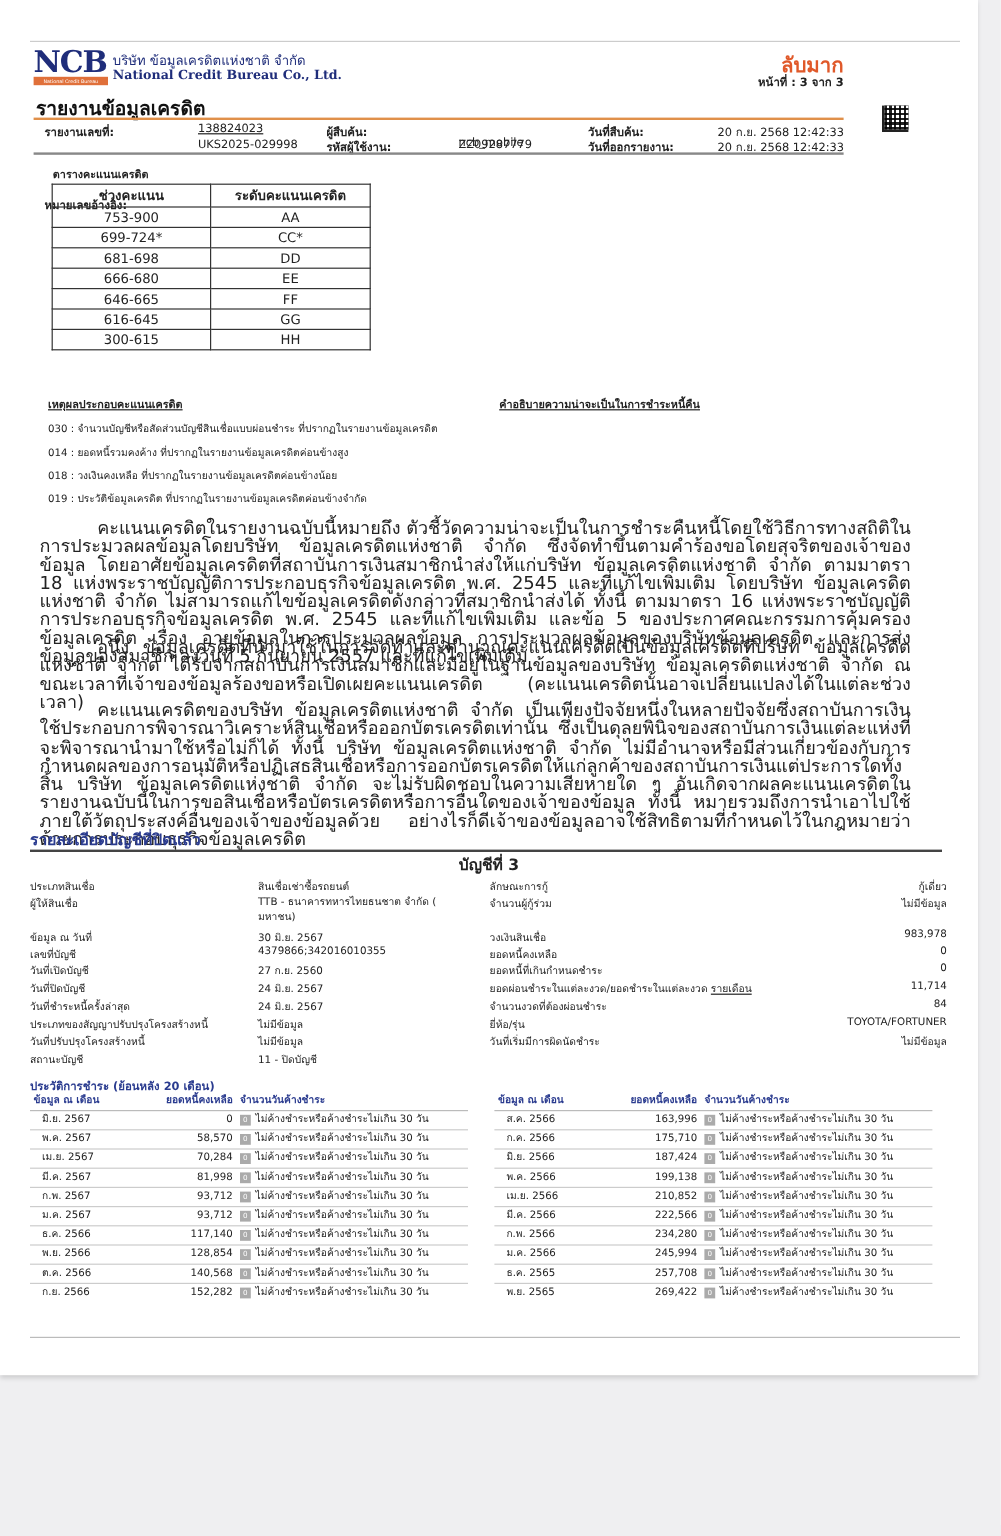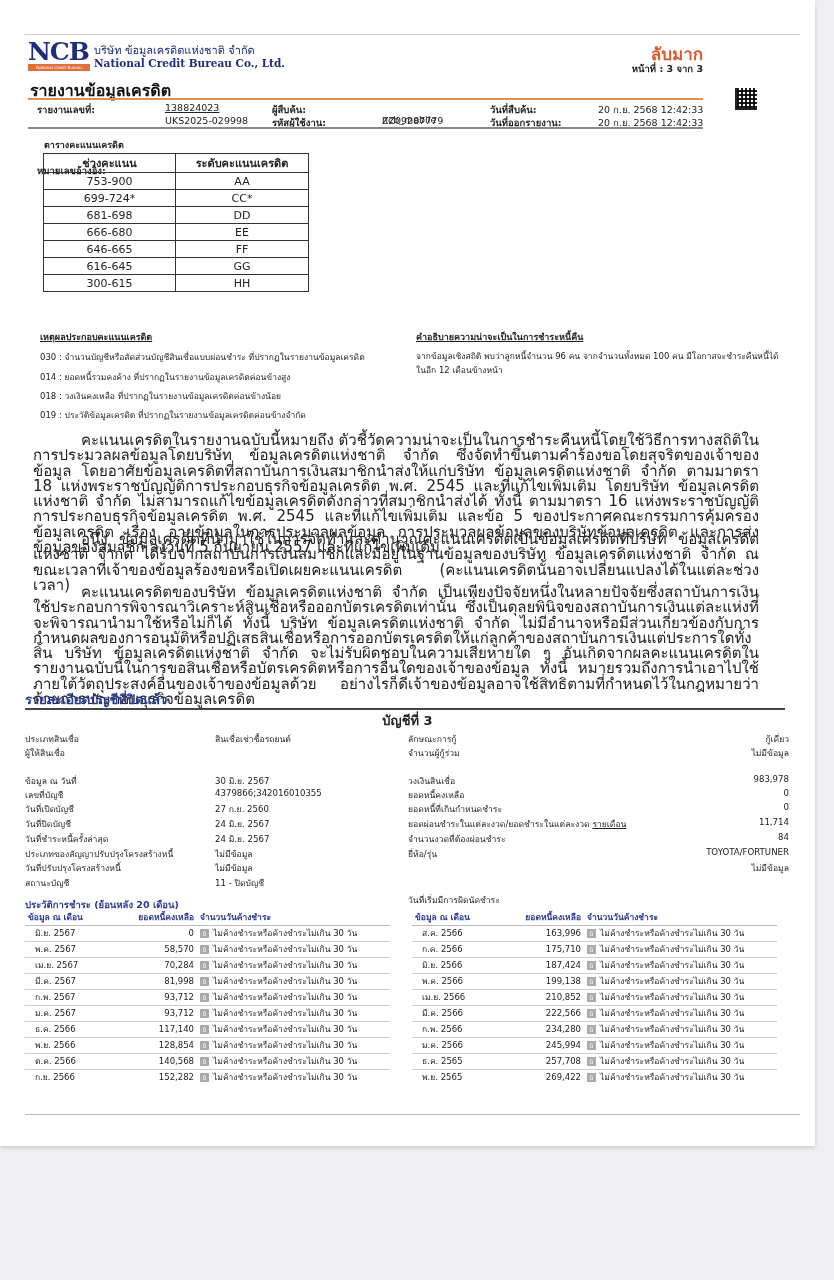--- a/index.html
+++ b/index.html
@@ -128,33 +128,33 @@
   </tbody>
     </table>
 
   <div class="sub-title" style="left:40px;top:330px;">เหตุผลประกอบคะแนนเครดิต</div>
   <div class="reason" style="top:350px;">030 : จำนวนบัญชีหรือสัดส่วนบัญชีสินเชื่อแบบผ่อนชำระ ที่ปรากฏในรายงานข้อมูลเครดิต</div>
   <div class="reason" style="top:370px;">014 : ยอดหนี้รวมคงค้าง ที่ปรากฏในรายงานข้อมูลเครดิตค่อนข้างสูง</div>
   <div class="reason" style="top:389px;">018 : วงเงินคงเหลือ ที่ปรากฏในรายงานข้อมูลเครดิตค่อนข้างน้อย</div>
   <div class="reason" style="top:408px;">019 : ประวัติข้อมูลเครดิต ที่ปรากฏในรายงานข้อมูลเครดิตค่อนข้างจำกัด</div>
 
   <div class="sub-title" style="left:416px;top:330px;">คำอธิบายความน่าจะเป็นในการชำระหนี้คืน</div>
-  <div class="prob">จากข้อมูลเชิงสถิติ พบว่าลูกหนี้จำนวน 96 คน จากจำนวนทั้งหมด 100 คน มีโอกาสจะชำระคืนหนี้ได้ในอีก 12 เดือนข้างหน้า</div>
 
   <div class="para" style="top:433px;"><span class="indent"></span><span>คะแนนเครดิตในรายงานฉบับนี้หมายถึง ตัวชี้วัดความน่าจะเป็นในการชำระคืนหนี้โดยใช้วิธีการทางสถิติในการประมวลผลข้อมูลโดยบริษัท ข้อมูลเครดิตแห่งชาติ จำกัด ซึ่งจัดทำขึ้นตามคำร้องขอโดยสุจริตของเจ้าของข้อมูล โดยอาศัยข้อมูลเครดิตที่สถาบันการเงินสมาชิกนำส่งให้แก่บริษัท ข้อมูลเครดิตแห่งชาติ จำกัด ตามมาตรา 18 แห่งพระราชบัญญัติการประกอบธุรกิจข้อมูลเครดิต พ.ศ. 2545 และที่แก้ไขเพิ่มเติม โดยบริษัท ข้อมูลเครดิตแห่งชาติ จำกัด ไม่สามารถแก้ไขข้อมูลเครดิตดังกล่าวที่สมาชิกนำส่งได้ ทั้งนี้ ตามมาตรา 16 แห่งพระราชบัญญัติการประกอบธุรกิจข้อมูลเครดิต พ.ศ. 2545 และที่แก้ไขเพิ่มเติม และข้อ 5 ของประกาศคณะกรรมการคุ้มครองข้อมูลเครดิต เรื่อง อายุข้อมูลในการประมวลผลข้อมูล การประมวลผลข้อมูลของบริษัทข้อมูลเครดิต และการส่งข้อมูลของสมาชิก ลงวันที่ 5 กันยายน 2557 และที่แก้ไขเพิ่มเติม</span></div>
   <div class="para" style="top:532px;"><span class="indent"></span><span>อนึ่ง ข้อมูลเครดิตที่นำมาใช้ในการจัดทำและคำนวณคะแนนเครดิตเป็นข้อมูลเครดิตที่บริษัท ข้อมูลเครดิตแห่งชาติ จำกัด ได้รับจากสถาบันการเงินสมาชิกและมีอยู่ในฐานข้อมูลของบริษัท ข้อมูลเครดิตแห่งชาติ จำกัด ณ ขณะเวลาที่เจ้าของข้อมูลร้องขอหรือเปิดเผยคะแนนเครดิต (คะแนนเครดิตนั้นอาจเปลี่ยนแปลงได้ในแต่ละช่วงเวลา)</span></div>
   <div class="para" style="top:585px;"><span class="indent"></span><span>คะแนนเครดิตของบริษัท ข้อมูลเครดิตแห่งชาติ จำกัด เป็นเพียงปัจจัยหนึ่งในหลายปัจจัยซึ่งสถาบันการเงินใช้ประกอบการพิจารณาวิเคราะห์สินเชื่อหรือออกบัตรเครดิตเท่านั้น ซึ่งเป็นดุลยพินิจของสถาบันการเงินแต่ละแห่งที่จะพิจารณานำมาใช้หรือไม่ก็ได้ ทั้งนี้ บริษัท ข้อมูลเครดิตแห่งชาติ จำกัด ไม่มีอำนาจหรือมีส่วนเกี่ยวข้องกับการกำหนดผลของการอนุมัติหรือปฏิเสธสินเชื่อหรือการออกบัตรเครดิตให้แก่ลูกค้าของสถาบันการเงินแต่ประการใดทั้งสิ้น บริษัท ข้อมูลเครดิตแห่งชาติ จำกัด จะไม่รับผิดชอบในความเสียหายใด ๆ อันเกิดจากผลคะแนนเครดิตในรายงานฉบับนี้ในการขอสินเชื่อหรือบัตรเครดิตหรือการอื่นใดของเจ้าของข้อมูล ทั้งนี้ หมายรวมถึงการนำเอาไปใช้ภายใต้วัตถุประสงค์อื่นของเจ้าของข้อมูลด้วย อย่างไรก็ดีเจ้าของข้อมูลอาจใช้สิทธิตามที่กำหนดไว้ในกฎหมายว่าด้วยการประกอบธุรกิจข้อมูลเครดิต</span></div>
 
   <div class="closed-title">รายละเอียดบัญชีที่ปิดแล้ว</div>
   <div class="closed-rule"></div>
   <div class="acct-title">บัญชีที่ 3</div>
 
   <div class="kv" style="left:25px;top:732px;">ประเภทสินเชื่อ</div>
   <div class="kv" style="left:215px;top:732px;">สินเชื่อเช่าซื้อรถยนต์</div>
   <div class="kv" style="left:25px;top:746px;">ผู้ให้สินเชื่อ</div>
+  <div class="kv" style="left:215px;top:746px;width:180px;line-height:13px;">TTB - ธนาคารทหารไทยธนชาต จำกัด ( มหาชน)</div>
   <div class="kv" style="left:25px;top:774px;">ข้อมูล ณ วันที่</div>
   <div class="kv" style="left:215px;top:774px;">30 มิ.ย. 2567</div>
   <div class="kv" style="left:25px;top:788px;">เลขที่บัญชี</div>
   <div class="kv" style="left:215px;top:788px;">4379866;342016010355</div>
   <div class="kv" style="left:25px;top:802px;">วันที่เปิดบัญชี</div>
   <div class="kv" style="left:215px;top:802px;">27 ก.ย. 2560</div>
   <div class="kv" style="left:25px;top:817px;">วันที่ปิดบัญชี</div>
   <div class="kv" style="left:215px;top:817px;">24 มิ.ย. 2567</div>
   <div class="kv" style="left:25px;top:832px;">วันที่ชำระหนี้ครั้งล่าสุด</div>
   <div class="kv" style="left:215px;top:832px;">24 มิ.ย. 2567</div>
@@ -174,21 +174,21 @@
   <div class="kv" style="left:408px;top:788px;">ยอดหนี้คงเหลือ</div>
   <div class="kv r" style="right:26px;top:788px;">0</div>
   <div class="kv" style="left:408px;top:802px;">ยอดหนี้ที่เกินกำหนดชำระ</div>
   <div class="kv r" style="right:26px;top:802px;">0</div>
   <div class="kv" style="left:408px;top:817px;"><span>ยอดผ่อนชำระในแต่ละงวด/ยอดชำระในแต่ละงวด</span> <span class="link-u">รายเดือน</span></div>
   <div class="kv r" style="right:26px;top:817px;">11,714</div>
   <div class="kv" style="left:408px;top:832px;">จำนวนงวดที่ต้องผ่อนชำระ</div>
   <div class="kv r" style="right:26px;top:832px;">84</div>
   <div class="kv" style="left:408px;top:847px;">ยี่ห้อ/รุ่น</div>
   <div class="kv r" style="right:26px;top:847px;">TOYOTA/FORTUNER</div>
-  <div class="kv" style="left:408px;top:861px;margin-top:32px;">วันที่เริ่มมีการผิดนัดชำระ</div>
+  <div class="kv" style="left:408px;top:861px;">วันที่เริ่มมีการผิดนัดชำระ</div>
   <div class="kv r" style="right:26px;top:861px;">ไม่มีข้อมูล</div>
 
   <div class="hist-title">ประวัติการชำระ (ย้อนหลัง 20 เดือน)</div>
 
   <div class="hist" style="left:25px;width:365px;">
     <div class="hdr">
       <div class="m">ข้อมูล ณ เดือน</div>
       <div class="bal">ยอดหนี้คงเหลือ</div>
       <div class="st">จำนวนวันค้างชำระ</div>
     </div>

